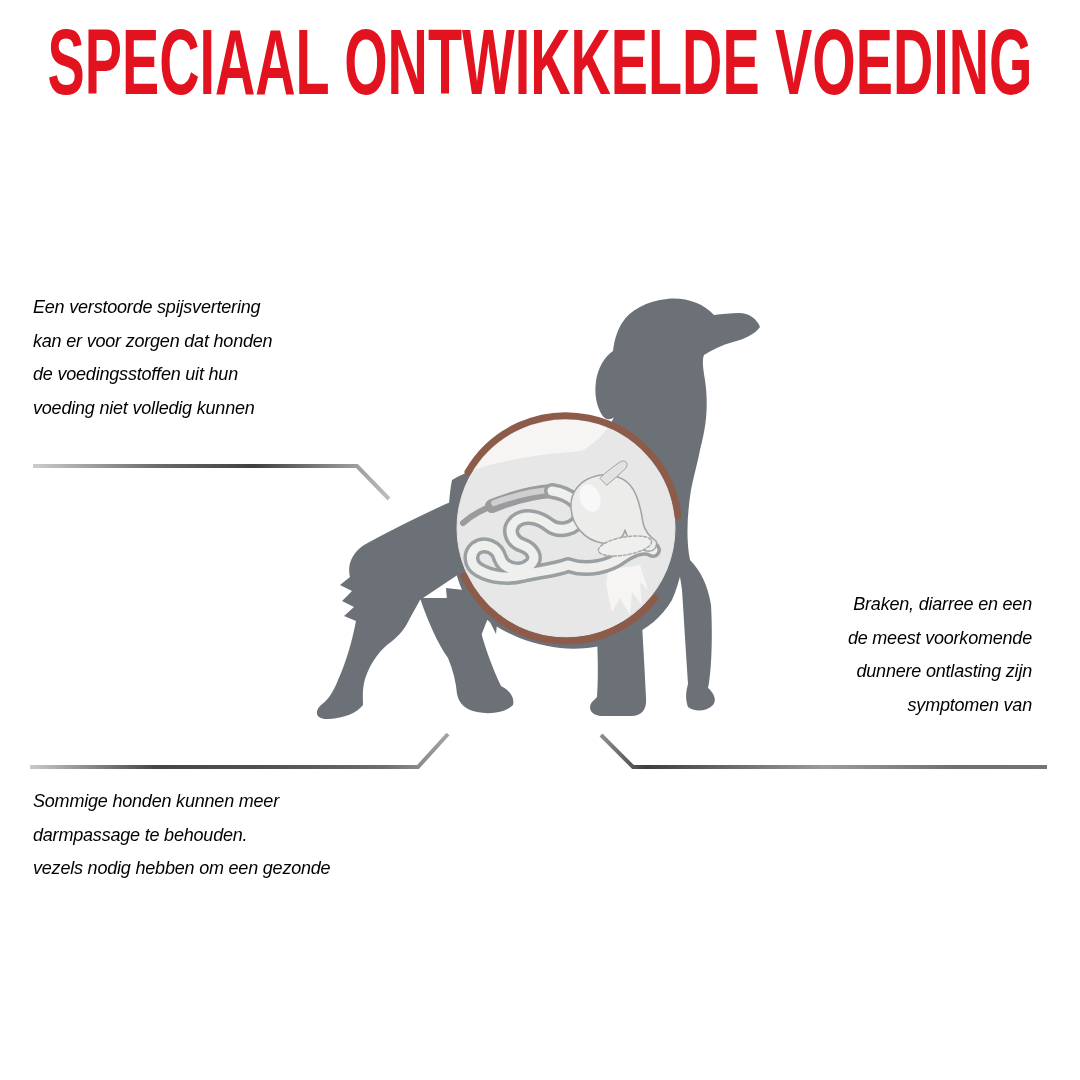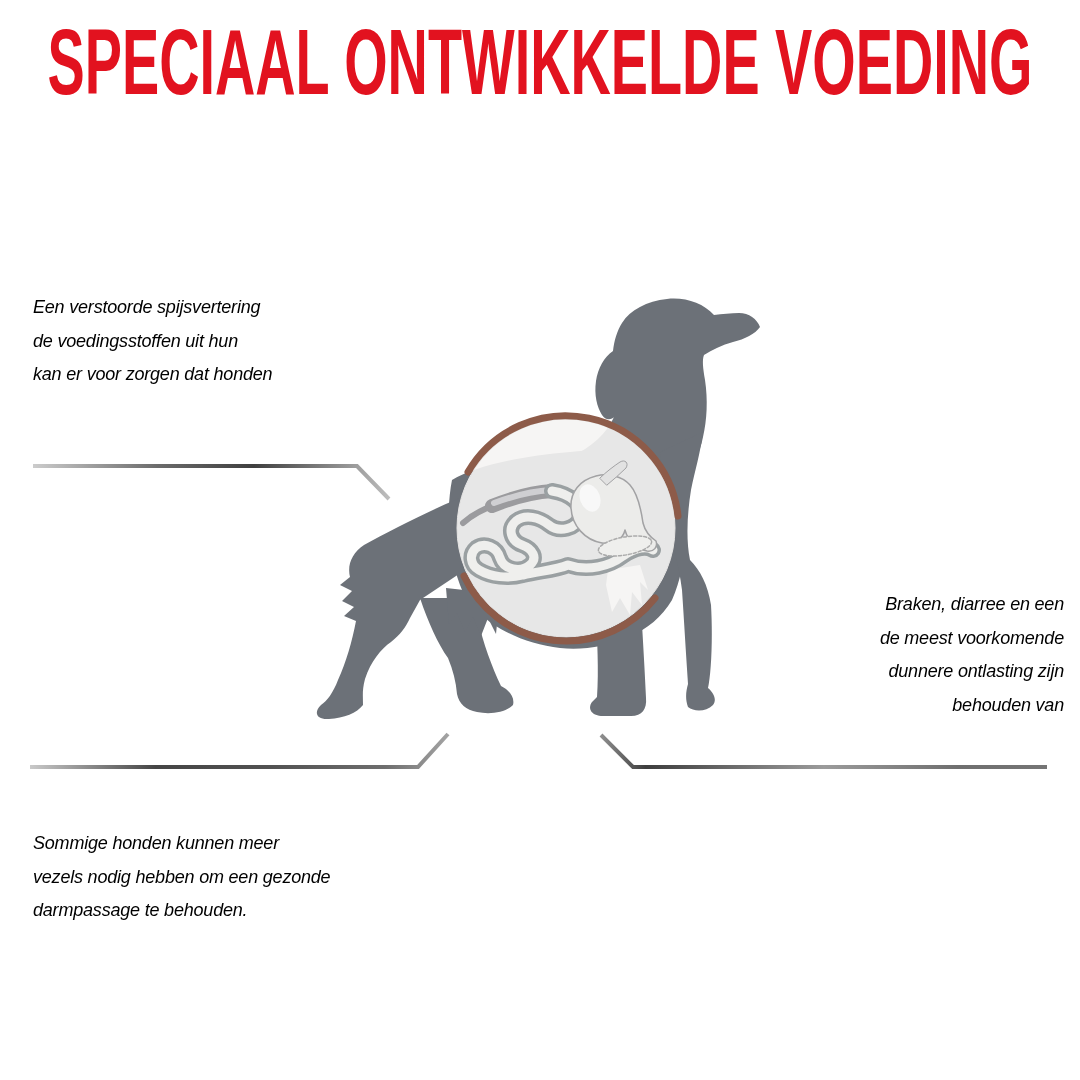--- a/index.html
+++ b/index.html
@@ -162,30 +162,31 @@
       <ellipse cx="118" cy="1008" rx="6.5" ry="8" transform="rotate(-10 118 1008)"></ellipse>
       <ellipse cx="142" cy="1008" rx="6.5" ry="8" transform="rotate(10 142 1008)"></ellipse>
       <ellipse cx="163" cy="1015" rx="6" ry="7.5" transform="rotate(28 163 1015)"></ellipse>
       <path d="M 94,1031 Q 130,1049 168,1029" fill="none" stroke="#e2121f" stroke-width="5.5" stroke-linecap="round"></path>
       <path d="M 100,1042 Q 130,1057 162,1041" fill="none" stroke="#e2121f" stroke-width="4.5" stroke-linecap="round"></path>
     </g>
   </svg>
 
   <div class="txtblock" style="left:33px;top:291px;">
     <div class="tline">Een verstoorde spijsvertering</div>
+    <div class="tline">kan er voor zorgen dat honden</div>
     <div class="tline">de voedingsstoffen uit hun</div>
-    <div class="tline">kan er voor zorgen dat honden</div>
+    <div class="tline">voeding niet volledig kunnen</div>
   </div>
 
-  <div class="txtblock right" style="right:16px;top:588px;">
+  <div class="txtblock right" style="right:48px;top:588px;">
     <div class="tline">Braken, diarree en een</div>
     <div class="tline">de meest voorkomende</div>
     <div class="tline">dunnere ontlasting zijn</div>
-    <div class="tline">behouden van</div>
+    <div class="tline">symptomen van</div>
   </div>
 
-  <div class="txtblock" style="left:33px;top:827px;">
+  <div class="txtblock" style="left:33px;top:785px;">
     <div class="tline">Sommige honden kunnen meer</div>
+    <div class="tline">darmpassage te behouden.</div>
     <div class="tline">vezels nodig hebben om een gezonde</div>
-    <div class="tline">darmpassage te behouden.</div>
   </div>
 
 </div>
 
 </body></html>

